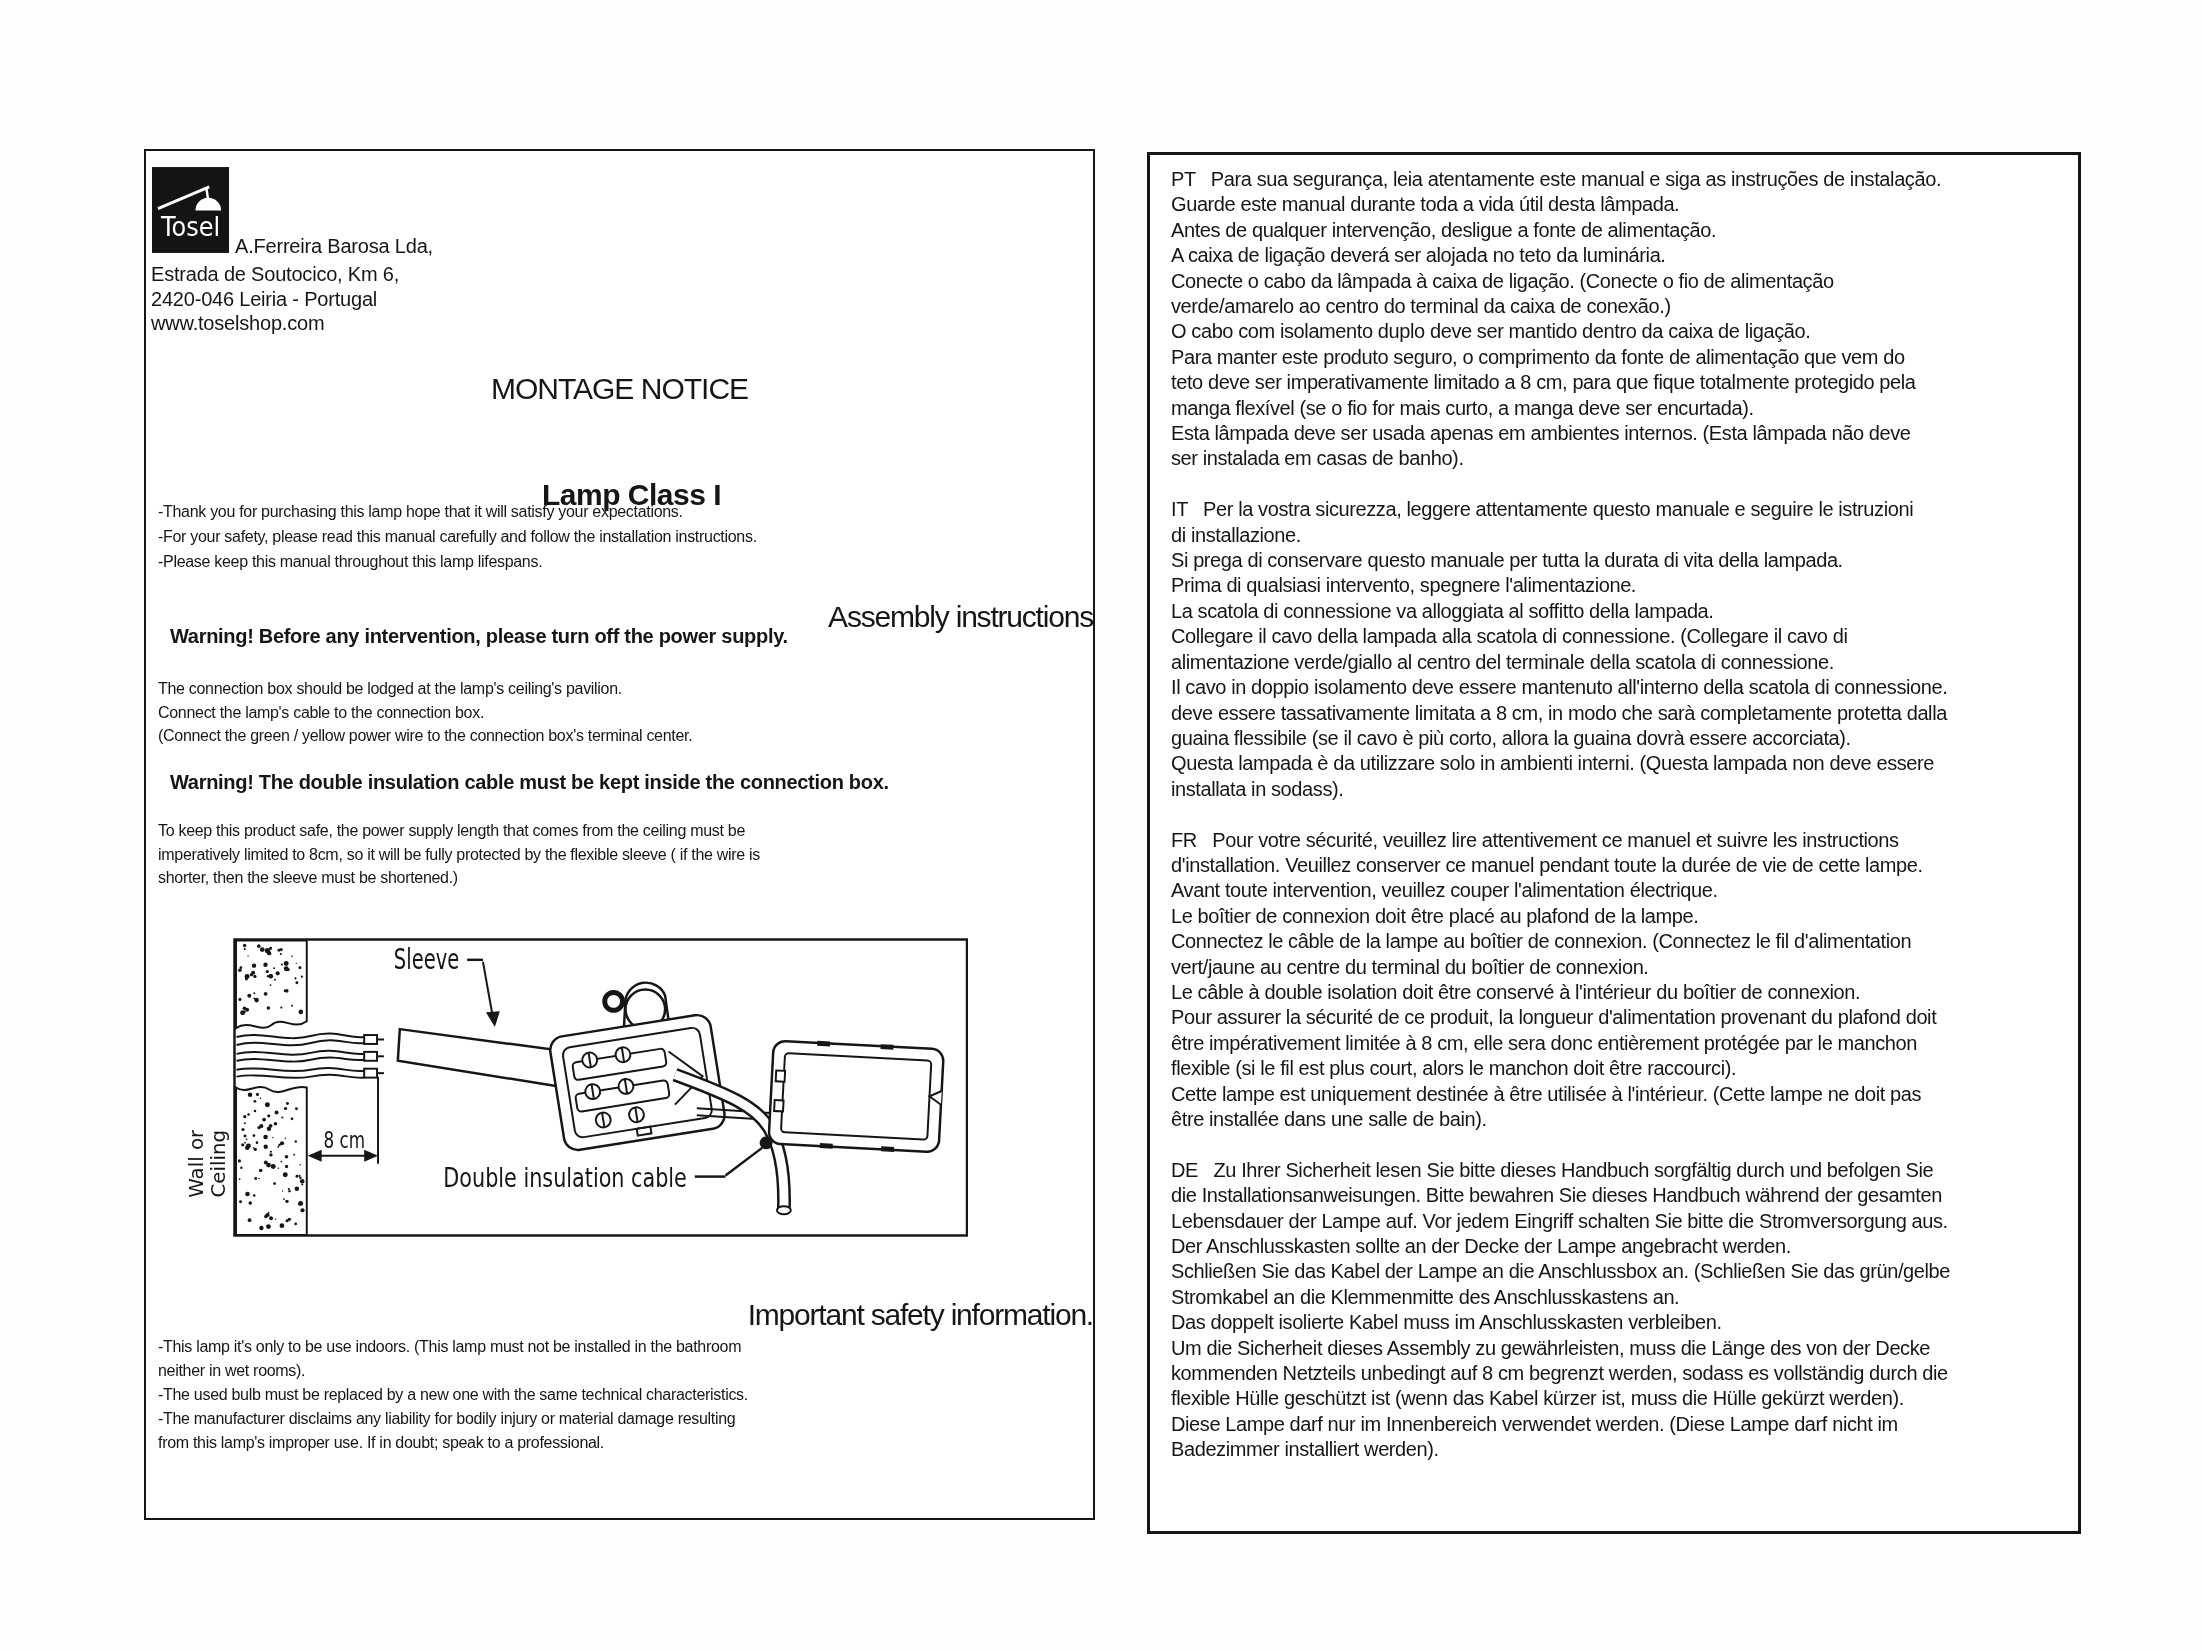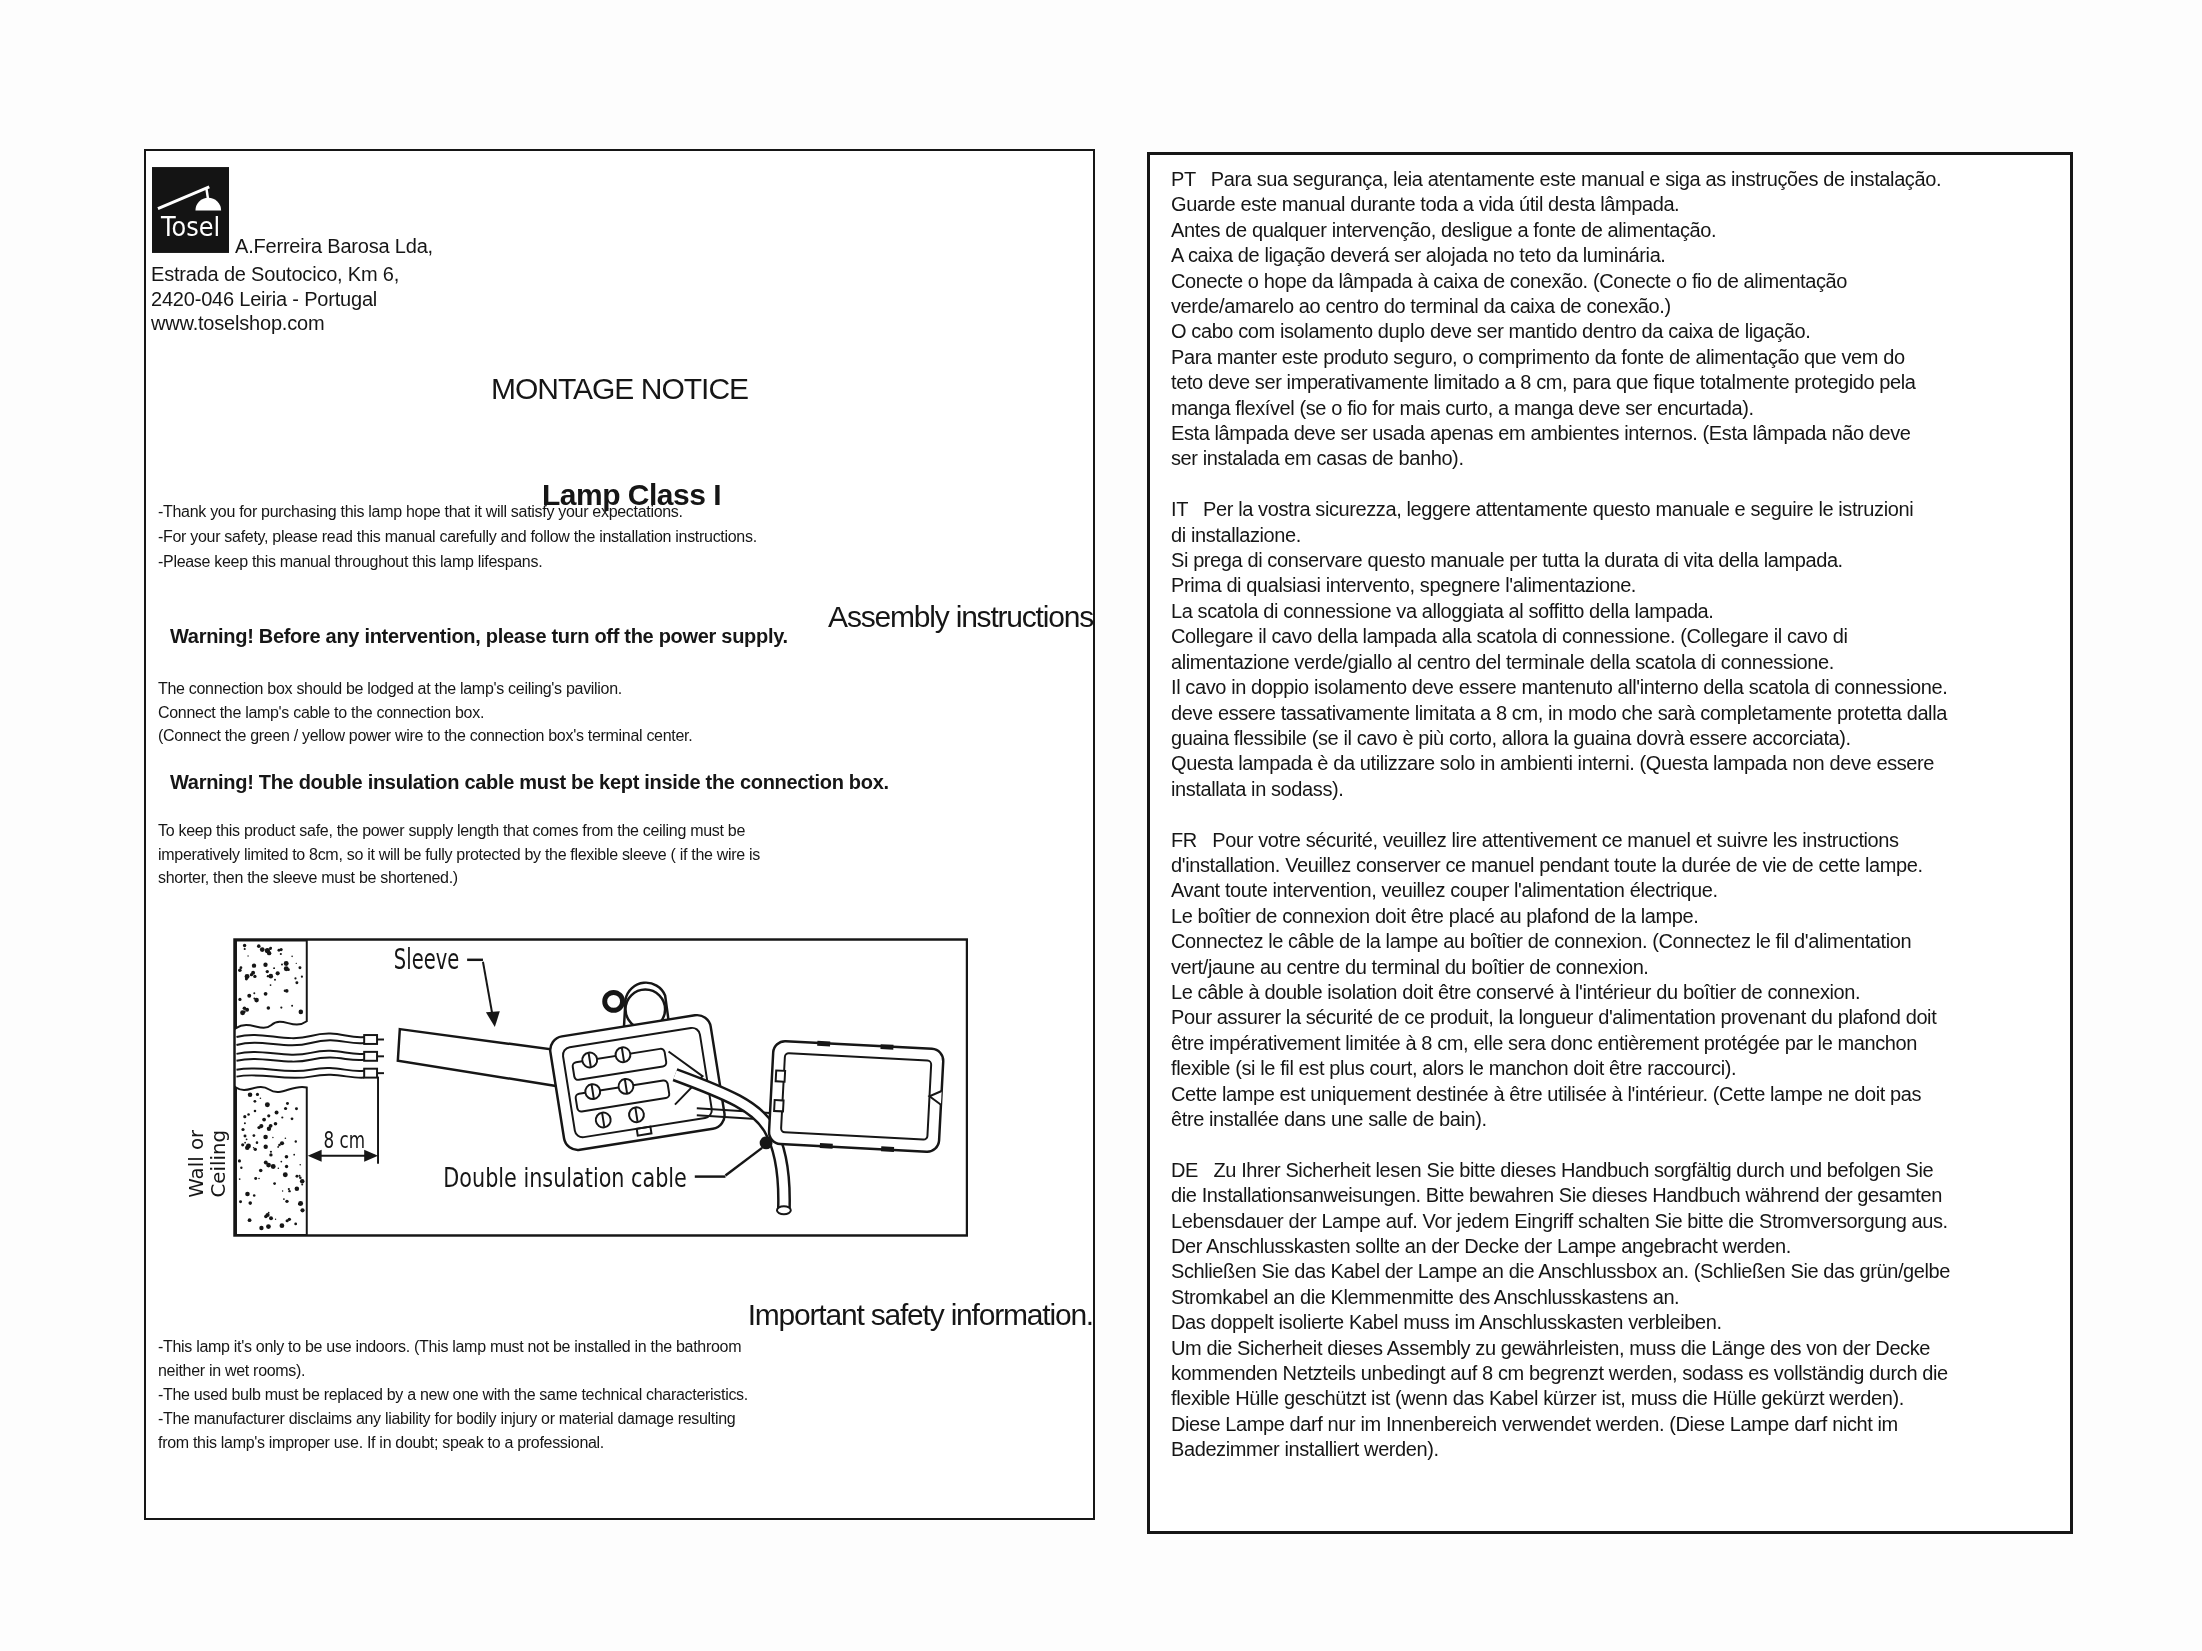--- a/index.html
+++ b/index.html
@@ -2,21 +2,21 @@
 <html><head>
 <meta charset="utf-8">
 <style>
   html,body{margin:0;padding:0;background:#ffffff;}
   .canvas{
     position:relative; width:2203px; height:1651px; background:#fdfdfd;
     font-family:"Liberation Sans", sans-serif; color:#161616; overflow:hidden;
   }
   .page{position:absolute; background:#ffffff; border:2.5px solid #161616;}
   .page-left{left:144px; top:149px; width:947px; height:1367px;}
-  .page-right{left:1147px; top:152px; width:920px; height:1376px; border-width:3px;}
+  .page-right{left:1147px; top:152px; width:920px; height:1376px; border-width:3px;padding-left:8px;}
   .abs{position:absolute;}
   
   .company{font-size:20px; letter-spacing:-0.2px; white-space:pre;}
   .title{left:0; width:100%; text-align:center; font-size:30px; letter-spacing:-1px;}
   .subtitle{left:12px; width:100%; text-align:center; font-size:30px; font-weight:bold; letter-spacing:-0.5px;margin-top:44px;}
   .heading{left:0; width:100%; text-align:right; font-size:30px; letter-spacing:-1.2px;margin-top:16px;}
   .body-block{left:12px; font-size:16px; letter-spacing:-0.3px; white-space:pre;}
   .body-block .iline{line-height:25px;}
   .body-block .lline{line-height:23.6px;}
   .body-block .sline{line-height:24px;}
@@ -328,21 +328,21 @@
     <div class="abs body-block" style="top:1184px;"><div class="sline">-This lamp it's only to be use indoors. (This lamp must not be installed in the bathroom</div><div class="sline">neither in wet rooms).</div><div class="sline">-The used bulb must be replaced by a new one with the same technical characteristics.</div><div class="sline">-The manufacturer disclaims any liability for bodily injury or material damage resulting</div><div class="sline">from this lamp's improper use. If in doubt; speak to a professional.</div></div>
   </div>
 
   <div class="page page-right">
     <div class="translations">
       <div class="section">
           <div class="rline">PT   Para sua segurança, leia atentamente este manual e siga as instruções de instalação.</div>
           <div class="rline">Guarde este manual durante toda a vida útil desta lâmpada.</div>
           <div class="rline">Antes de qualquer intervenção, desligue a fonte de alimentação.</div>
           <div class="rline">A caixa de ligação deverá ser alojada no teto da luminária.</div>
-          <div class="rline">Conecte o hope da lâmpada à caixa de conexão. (Conecte o fio de alimentação</div>
+          <div class="rline">Conecte o cabo da lâmpada à caixa de ligação. (Conecte o fio de alimentação</div>
           <div class="rline">verde/amarelo ao centro do terminal da caixa de conexão.)</div>
           <div class="rline">O cabo com isolamento duplo deve ser mantido dentro da caixa de ligação.</div>
           <div class="rline">Para manter este produto seguro, o comprimento da fonte de alimentação que vem do</div>
           <div class="rline">teto deve ser imperativamente limitado a 8 cm, para que fique totalmente protegido pela</div>
           <div class="rline">manga flexível (se o fio for mais curto, a manga deve ser encurtada).</div>
           <div class="rline">Esta lâmpada deve ser usada apenas em ambientes internos. (Esta lâmpada não deve</div>
           <div class="rline">ser instalada em casas de banho).</div>
         </div>
       <div class="gap"></div>
       <div class="section">

